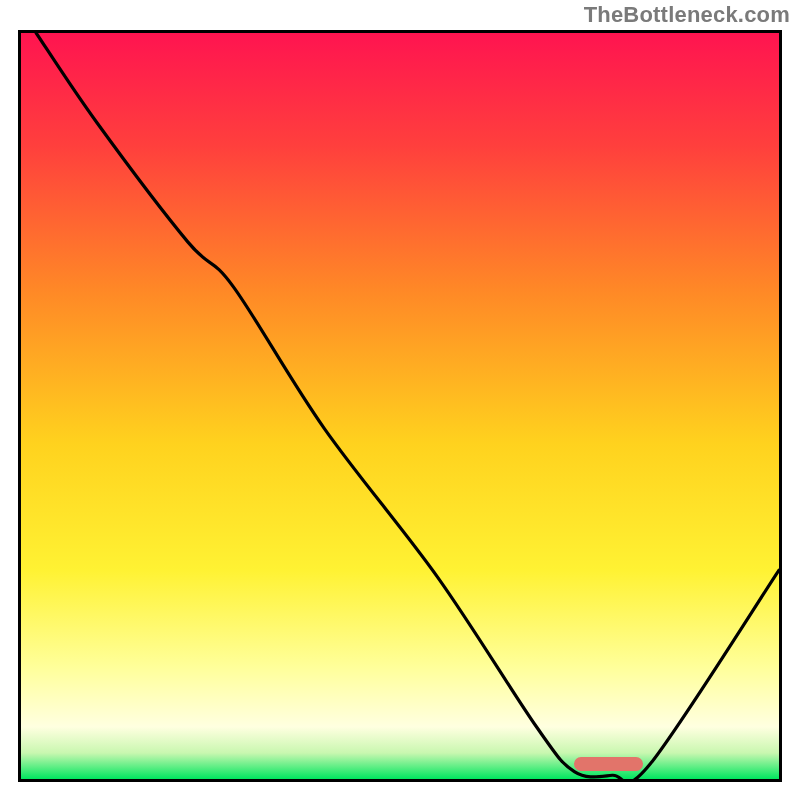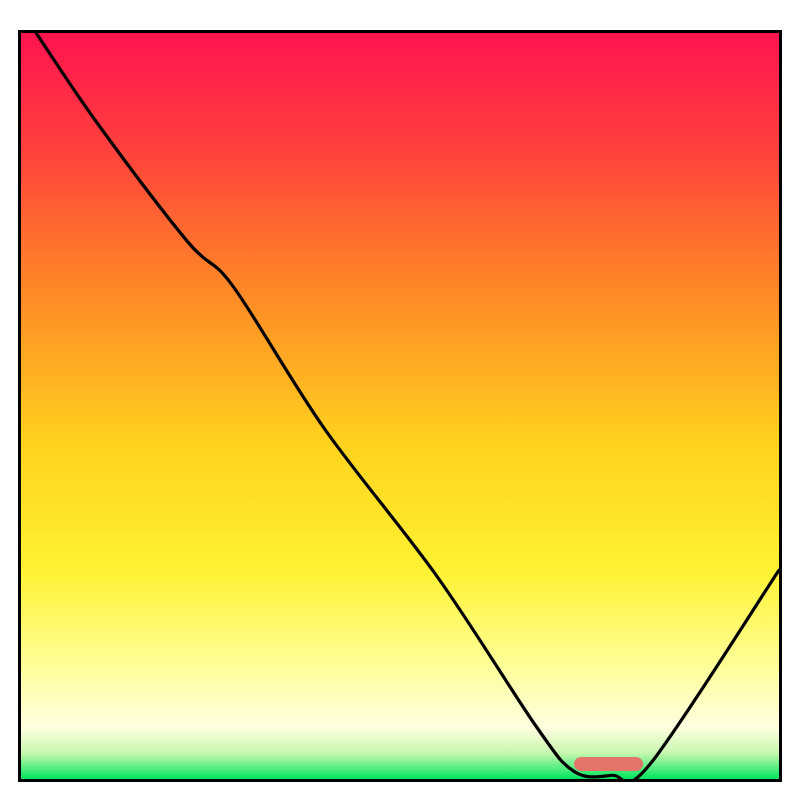--- a/index.html
+++ b/index.html
@@ -50,20 +50,21 @@
     position: absolute;
     background: #e2746a;
     border-radius: 7px;
     height: 14px;
   }
 </style>
 </head>
 <body>
 
 <div class="frame">
+  <div class="watermark">TheBottleneck.com</div>
 
   <div class="plot-outer">
     <svg class="gradient-bg" viewBox="0 0 758 746" preserveAspectRatio="none">
       <defs>
         <linearGradient id="bgGrad" x1="0" y1="0" x2="0" y2="1">
             <stop offset="0%" stop-color="#ff1450"></stop>
             <stop offset="15%" stop-color="#ff3f3d"></stop>
             <stop offset="35%" stop-color="#ff8a26"></stop>
             <stop offset="55%" stop-color="#ffd21e"></stop>
             <stop offset="72%" stop-color="#fff233"></stop>

